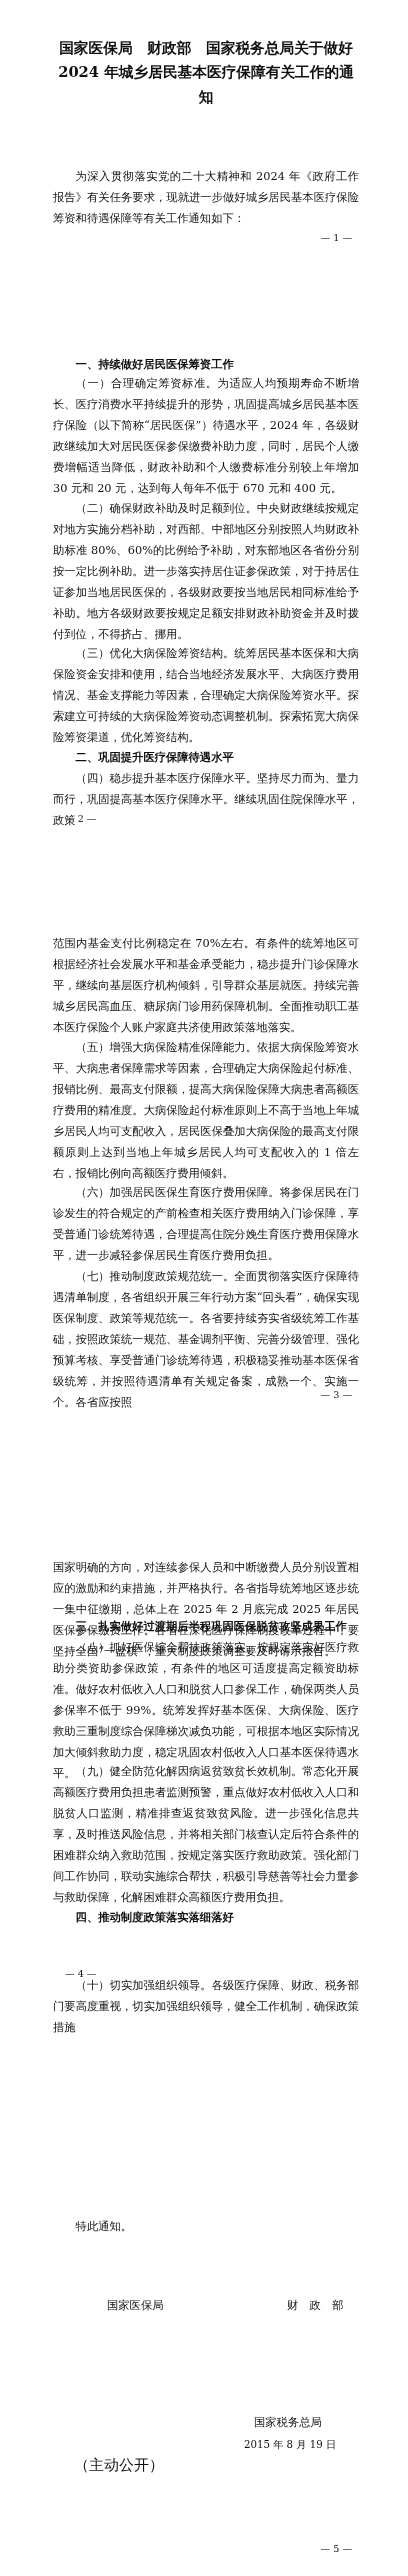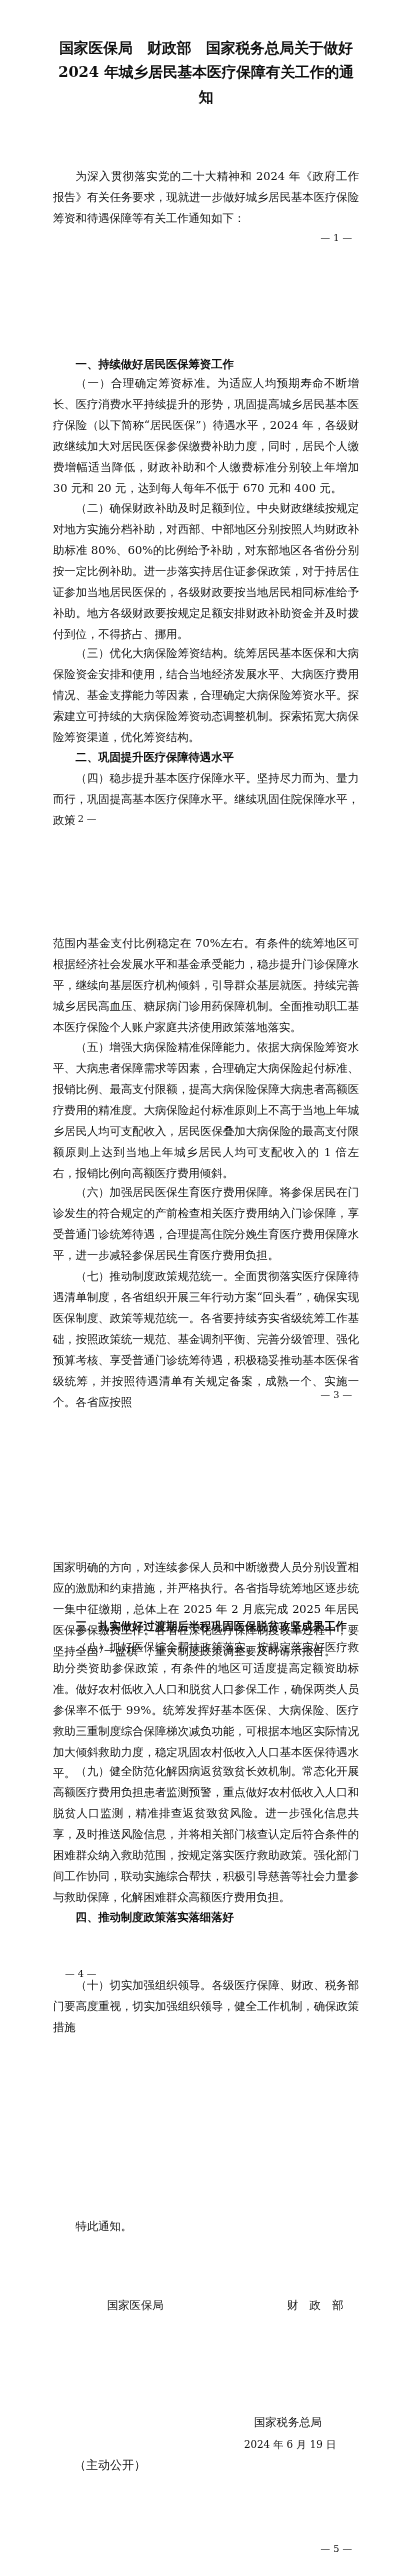--- a/index.html
+++ b/index.html
@@ -46,21 +46,21 @@
   .pagenum.left{left:65px;}
   .sig{
     position:absolute;
     font-size:11.3px;
     line-height:13.6px;
     white-space:nowrap;
     letter-spacing:0;
   }
   .disclosure{
     position:absolute;
-    font-size:12px;
+    font-size:15px;
     line-height:13.6px;
     white-space:nowrap;
   }
   .date{
     position:absolute;
     font-size:10.2px;
     line-height:13.6px;
     white-space:nowrap;
   }
   
@@ -132,18 +132,18 @@
   <div class="blk heading" id="b-p4-h4">四、推动制度政策落实落细落好</div>
   <div class="blk para" id="b-p4-i9">（九）健全防范化解因病返贫致贫长效机制。常态化开展高额医疗费用负担患者监测预警，重点做好农村低收入人口和脱贫人口监测，精准排查返贫致贫风险。进一步强化信息共享，及时推送风险信息，并将相关部门核查认定后符合条件的困难群众纳入救助范围，按规定落实医疗救助政策。强化部门间工作协同，联动实施综合帮扶，积极引导慈善等社会力量参与救助保障，化解困难群众高额医疗费用负担。</div>
   <div class="blk para" id="b-p4-i10">（十）切实加强组织领导。各级医疗保障、财政、税务部门要高度重视，切实加强组织领导，健全工作机制，确保政策措施</div>
   <div class="pagenum left" id="f-p4">— 4 —</div>
 
   <div class="blk para" id="b-p5-end">特此通知。</div>
 
   <div class="sig" id="sig-org-left">国家医保局</div>
   <div class="sig" id="sig-org-right">财　政　部</div>
   <div class="sig" id="sig-org-bottom">国家税务总局</div>
-  <div class="date" id="sig-date">2024 年 6 月 19 日</div>
+  <div class="date" id="sig-date">2015 年 8 月 19 日</div>
   <div class="disclosure" id="sig-disclosure">（主动公开）</div>
   <div class="pagenum right" id="f-p5">— 5 —</div>
 
 </div>
 
 
 </body></html>

